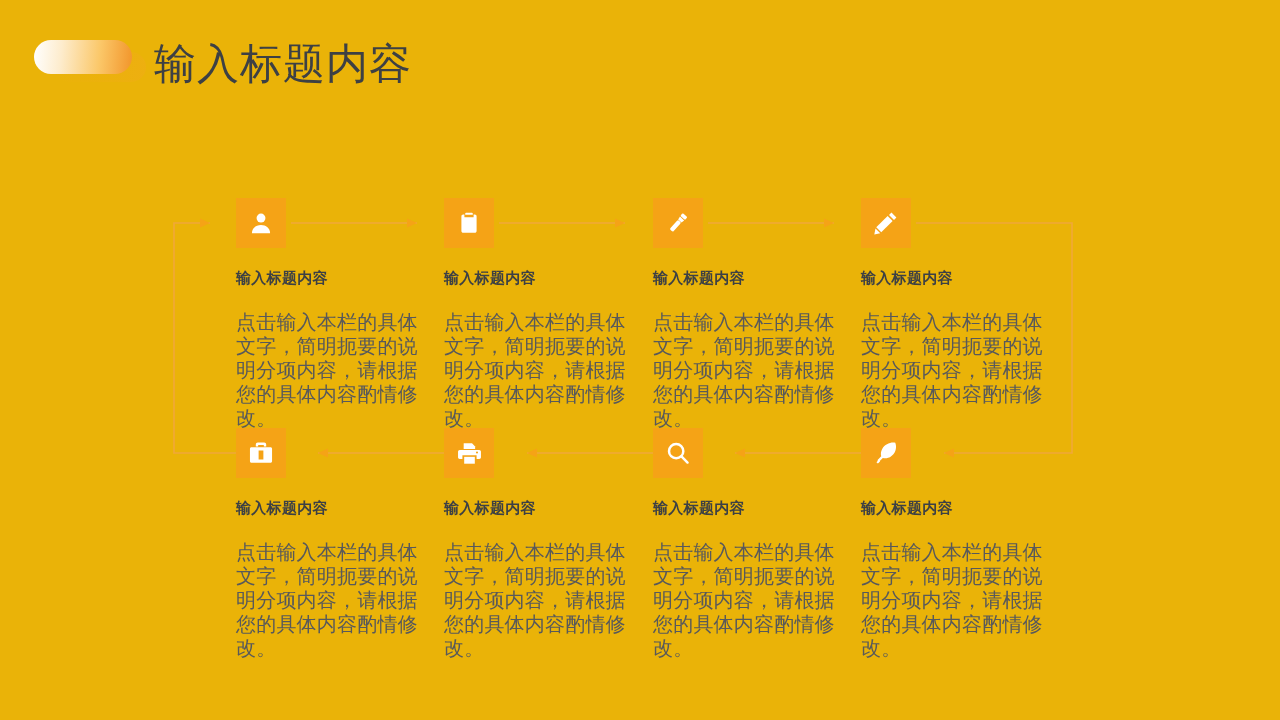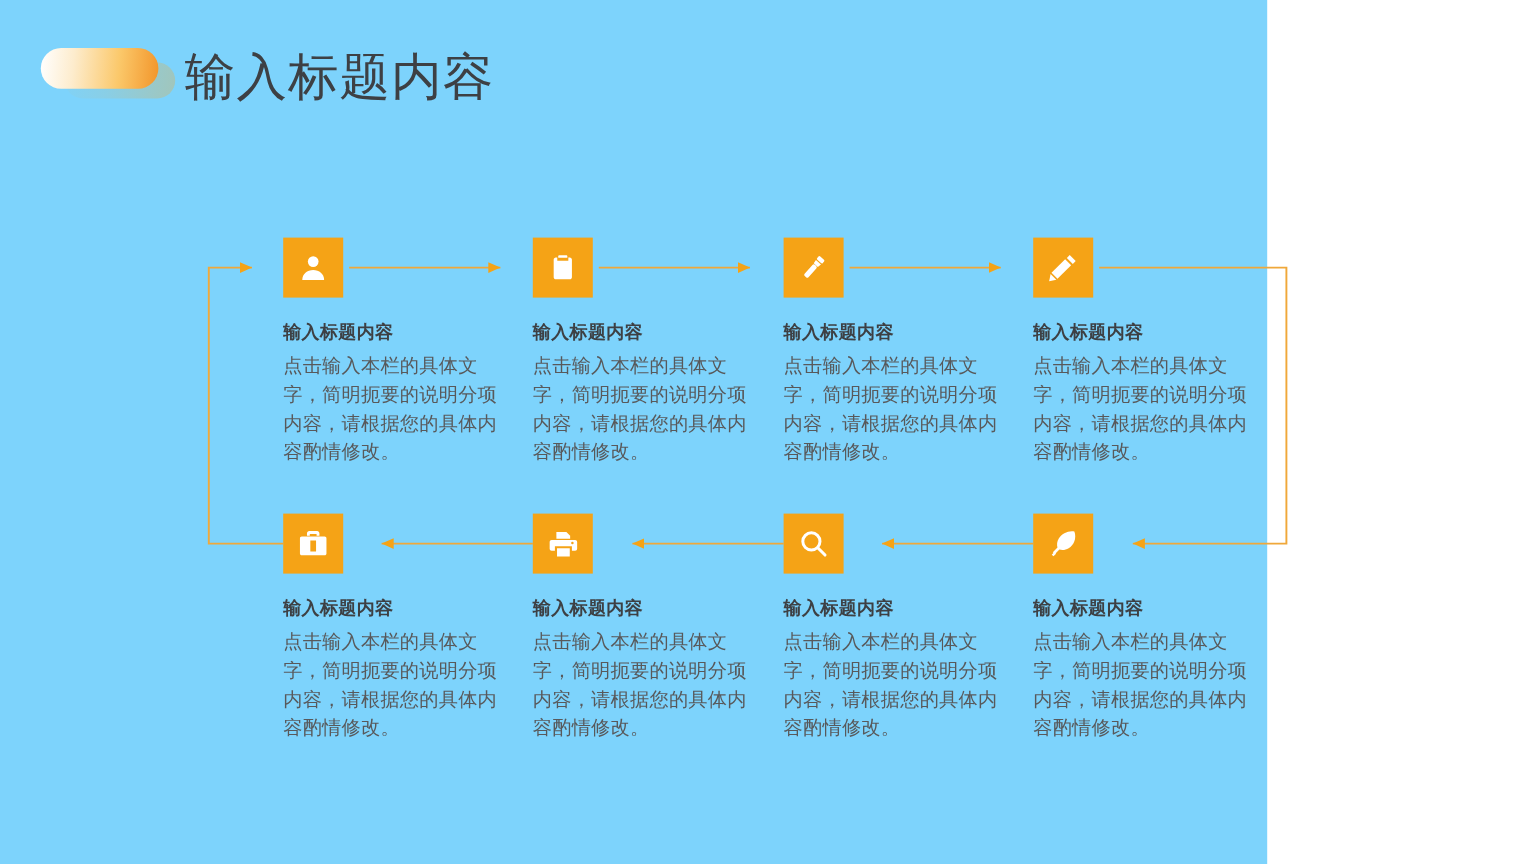--- a/index.html
+++ b/index.html
@@ -7,23 +7,23 @@
   html, body {
     width: 1280px;
     height: 720px;
     background: #ffffff;
     font-family: "Liberation Sans", "DejaVu Sans", sans-serif;
     overflow: hidden;
   }
 
   .slide {
     position: relative;
-    width: 1056px;
-    height: 720px;
-    background: #7dd3fc;
+    width: 1280px;
+    height: 720px;
+    background: #eab308;
   }
 
   
   .title-area {
     position: absolute;
     left: 0;
     top: 0;
     width: 1280px;
     height: 130px;
   }
@@ -106,22 +106,22 @@
   .node-title {
     margin-top: 20px;
     font-size: 15px;
     line-height: 20px;
     font-weight: bold;
     color: #3d4044;
     letter-spacing: .3px;
   }
 
   .node-body {
-    margin-top: 6px;
-    font-size: 16px;
+    margin-top: 22px;
+    font-size: 20px;
     line-height: 24px;
     color: #58595b;
     letter-spacing: .2px;
     width: 186px;
   }
 
   
   .n1 { left: 236px; top: 198px; }
   .n2 { left: 444px; top: 198px; }
   .n3 { left: 653px; top: 198px; }

